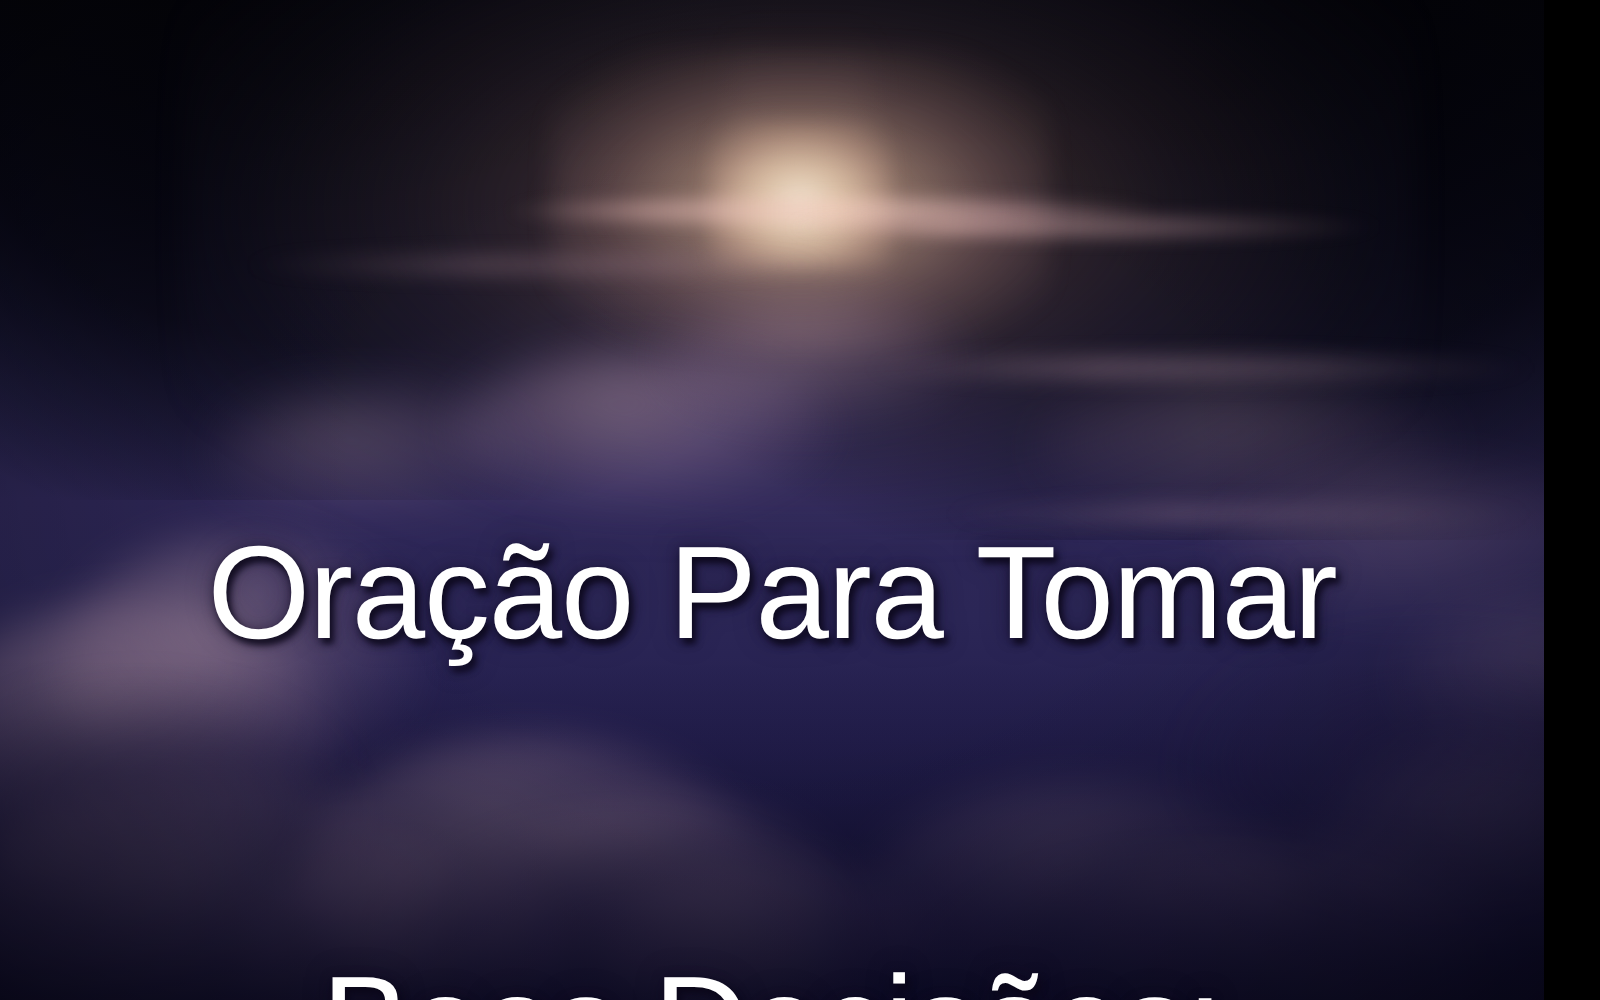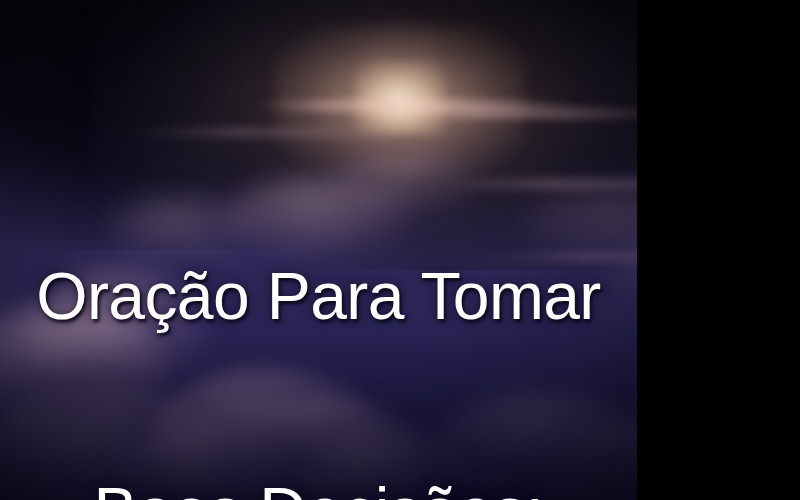--- a/index.html
+++ b/index.html
@@ -4,21 +4,21 @@
 <title>Banner</title>
 <style>
   html, body {
     margin: 0;
     padding: 0;
     background: #000;
   }
 
   #banner {
     position: relative;
-    width: 637px;
+    width: 772px;
     height: 500px;
     overflow: hidden;
     background: #be185d;
     font-family: "Liberation Sans", "DejaVu Sans", sans-serif;
     user-select: none;
   }
 
   
 
   

